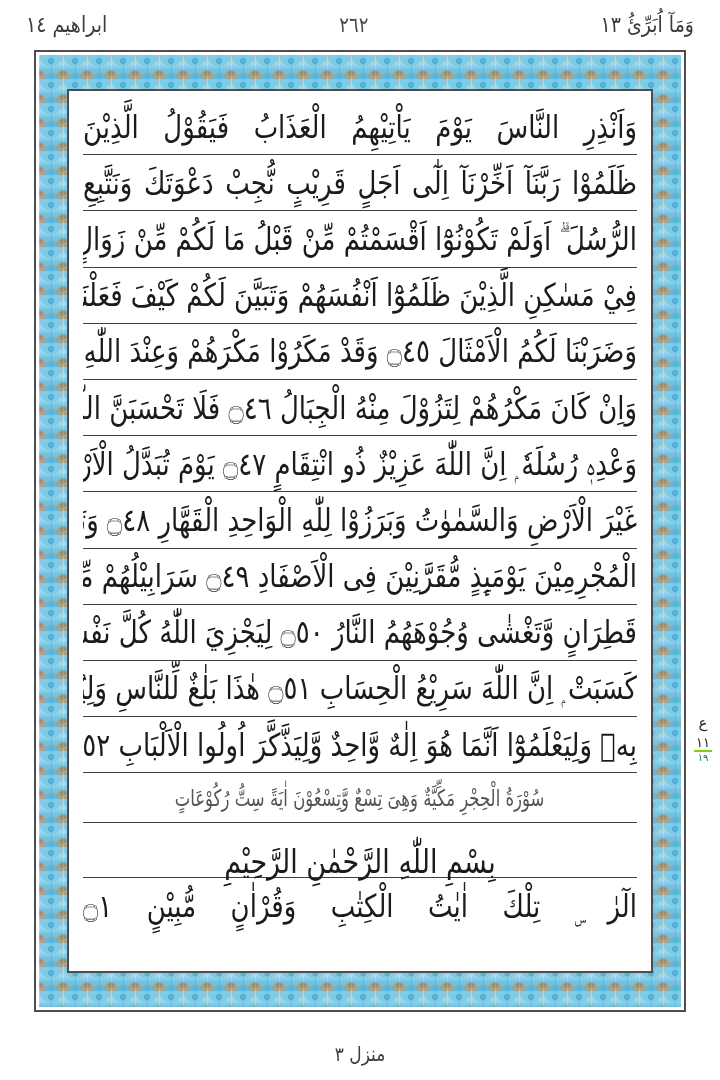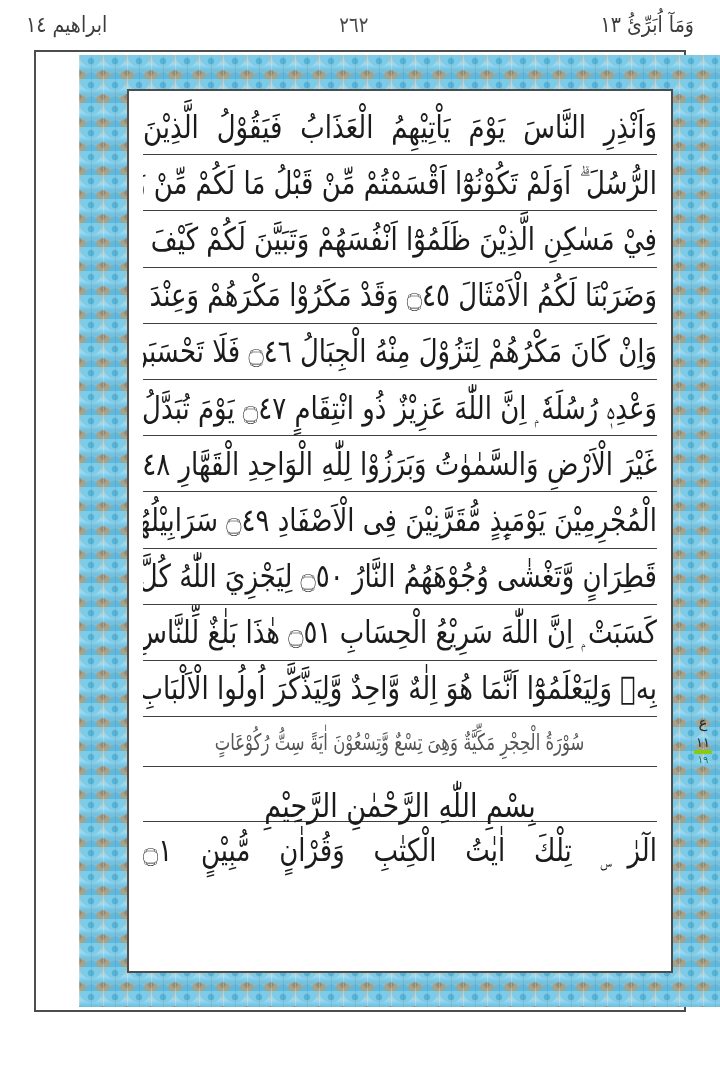--- a/index.html
+++ b/index.html
@@ -55,32 +55,31 @@
     height: 962px;
     border: 2px solid #4d4d4d;
     background: #ffffff;
     padding: 3px;
   }
 
   .frame-band {
     position: relative;
     width: 100%;
     height: 100%;
-    padding: 34px 48px;
+    padding: 34px 28px;
     background-color: #cfe9f5;
     background-image:
       
       radial-gradient(circle at 50% 100%, #5fb8dd 0 6px, rgba(95,184,221,0) 7px),
       radial-gradient(circle at 0% 100%, #a9a28a 0 8px, rgba(169,162,138,0) 9px),
       radial-gradient(circle at 100% 100%, #a9a28a 0 8px, rgba(169,162,138,0) 9px),
       radial-gradient(circle at 50% 0%, #7ecbe8 0 11px, rgba(126,203,232,0) 12px),
       linear-gradient(180deg, #bcb49a 0%, #9fd9ee 38%, #6fc2e4 62%, #b9b19a 100%);
     background-size: 24px 24px, 24px 24px, 24px 24px, 24px 24px, 24px 24px;
     background-repeat: repeat;
-    margin-left: 40px;
   }
 
   
   .frame-band::before,
   .frame-band::after {
     content: "";
     position: absolute;
     pointer-events: none;
   }
   .frame-band::before {
@@ -199,21 +198,21 @@
     font-family: "DejaVu Sans", sans-serif;
     font-size: 15px;
     color: #2b2b2b;
     line-height: 1.05;
   }
   .ruku-num-top {
     font-family: "DejaVu Sans", sans-serif;
     font-size: 13px;
     color: #2b2b2b;
     line-height: 1.1;
-    border-bottom: 4px solid #84cc16;
+    border-bottom: 2px solid #84cc16;
     display: inline-block;
     padding: 0 2px;
   }
   .ruku-num-bot {
     font-family: "DejaVu Sans", sans-serif;
     font-size: 10px;
     color: #0f766e;
     line-height: 1.15;
   }
 
@@ -249,20 +248,23 @@
 
   <div class="frame-outer">
     <div class="frame-band">
 
       <div class="text-panel">
 
         <div class="ayah-line">
           <span class="ayah-text">وَاَنْذِرِ النَّاسَ يَوْمَ يَاْتِيْهِمُ الْعَذَابُ فَيَقُوْلُ الَّذِيْنَ</span>
         </div>
         <div class="ayah-line">
+          <span class="ayah-text">ظَلَمُوْا رَبَّنَآ اَخِّرْنَآ اِلٰٓى اَجَلٍ قَرِيْبٍ نُّجِبْ دَعْوَتَكَ وَنَتَّبِعِ</span>
+        </div>
+        <div class="ayah-line">
           <span class="ayah-text">الرُّسُلَ ۗ اَوَلَمْ تَكُوْنُوْٓا اَقْسَمْتُمْ مِّنْ قَبْلُ مَا لَكُمْ مِّنْ زَوَالٍ ۝٤٤ وَّسَكَنْتُمْ</span>
         </div>
         <div class="ayah-line">
           <span class="ayah-text">فِيْ مَسٰكِنِ الَّذِيْنَ ظَلَمُوْٓا اَنْفُسَهُمْ وَتَبَيَّنَ لَكُمْ كَيْفَ فَعَلْنَا بِهِمْ</span>
         </div>
         <div class="ayah-line">
           <span class="ayah-text">وَضَرَبْنَا لَكُمُ الْاَمْثَالَ ۝٤٥ وَقَدْ مَكَرُوْا مَكْرَهُمْ وَعِنْدَ اللّٰهِ مَكْرُهُمْ ۭ</span>
         </div>
         <div class="ayah-line">
           <span class="ayah-text">وَاِنْ كَانَ مَكْرُهُمْ لِتَزُوْلَ مِنْهُ الْجِبَالُ ۝٤٦ فَلَا تَحْسَبَنَّ اللّٰهَ مُخْلِفَ</span>
@@ -301,14 +303,17 @@
       </div>
     </div>
   </div>
 
   <div class="ruku-marker">
     <div class="ruku-ain">ع</div>
     <div class="ruku-num-top">١١</div>
     <div class="ruku-num-bot">١٩</div>
   </div>
 
+  <div class="page-footer">
+    <span class="footer-text">منزل ٣</span>
+  </div>
 
 </div>
 
 </body></html>

